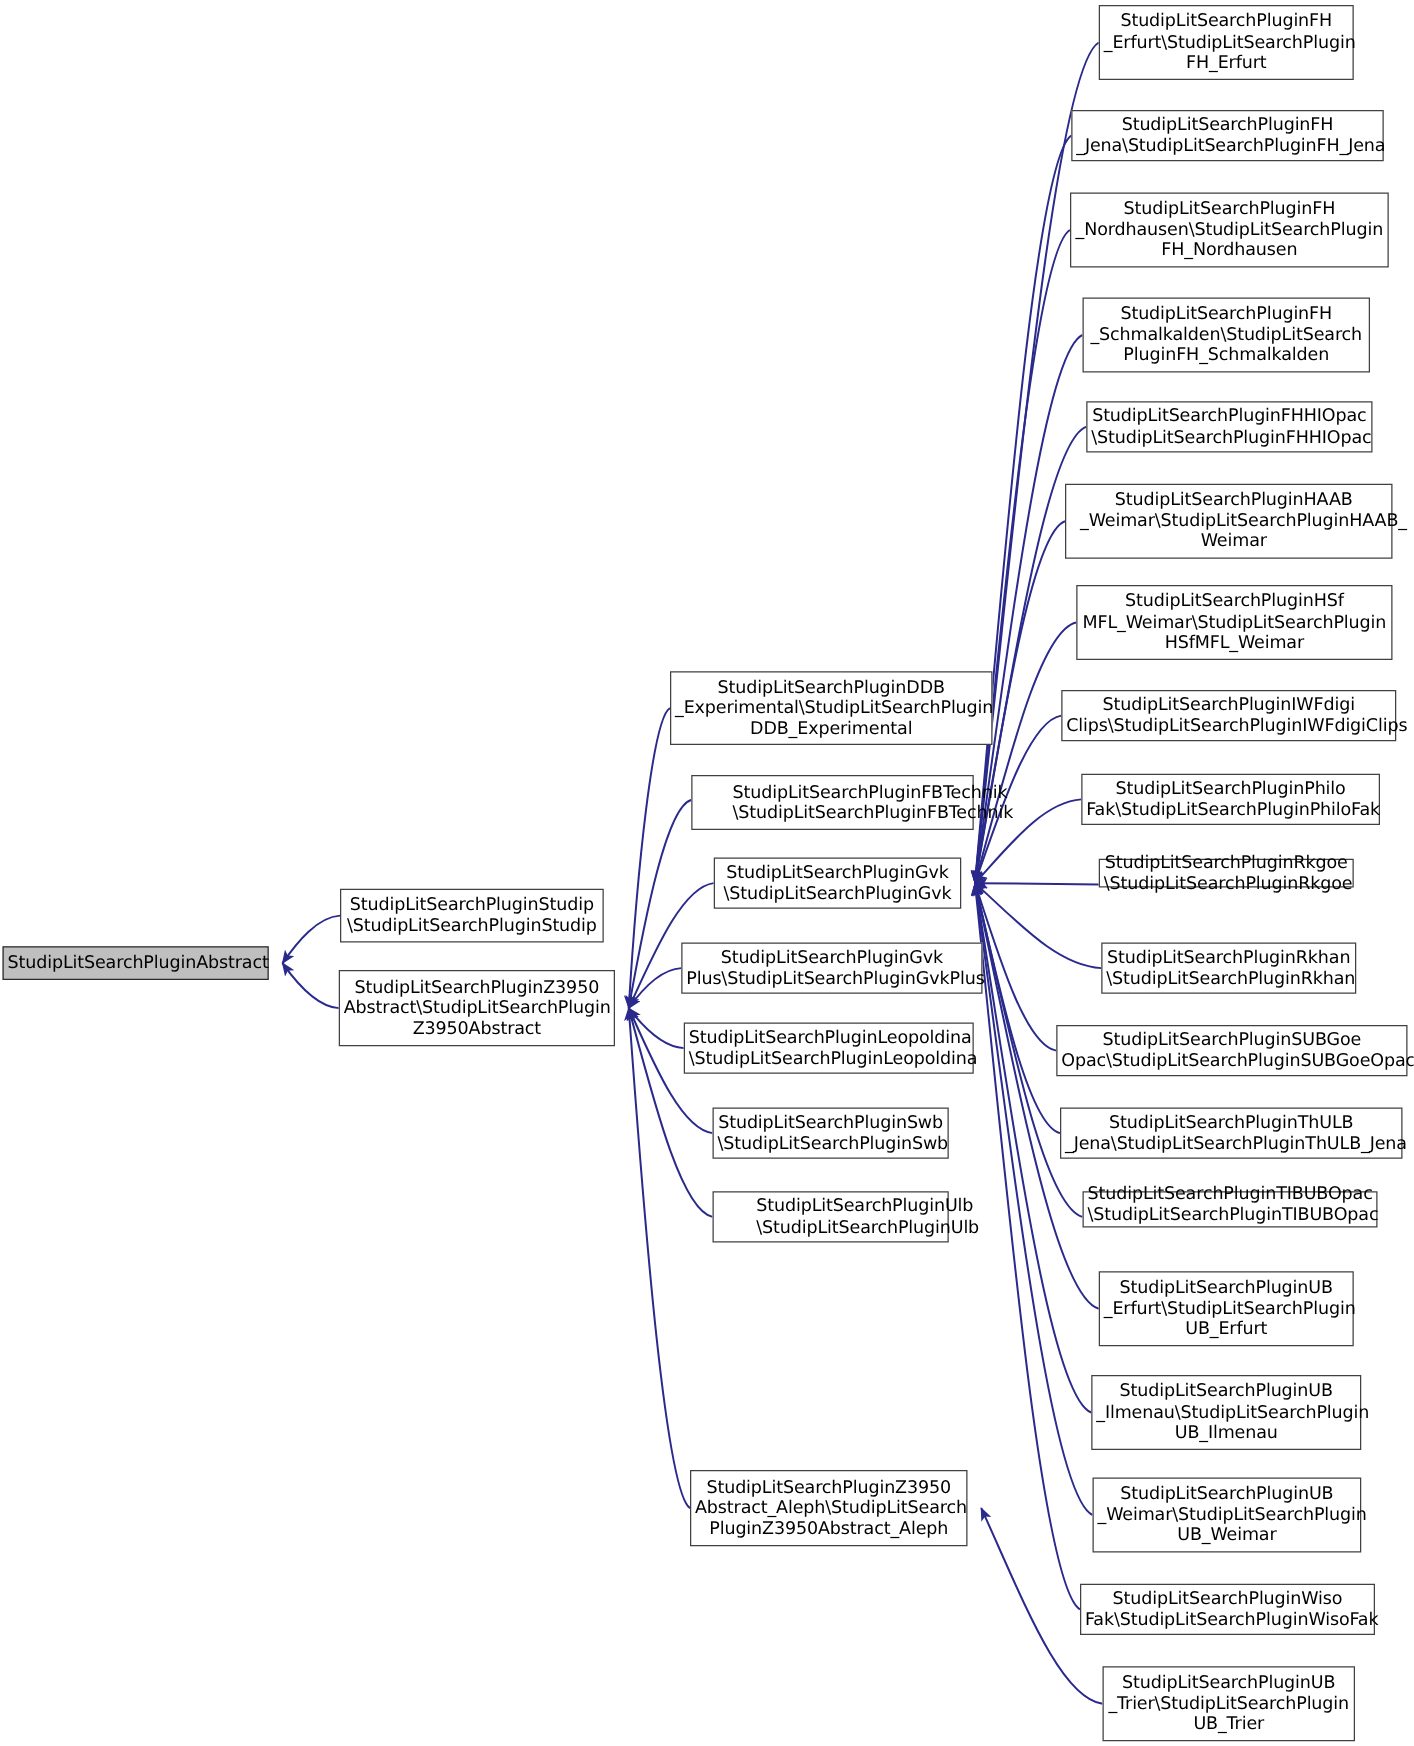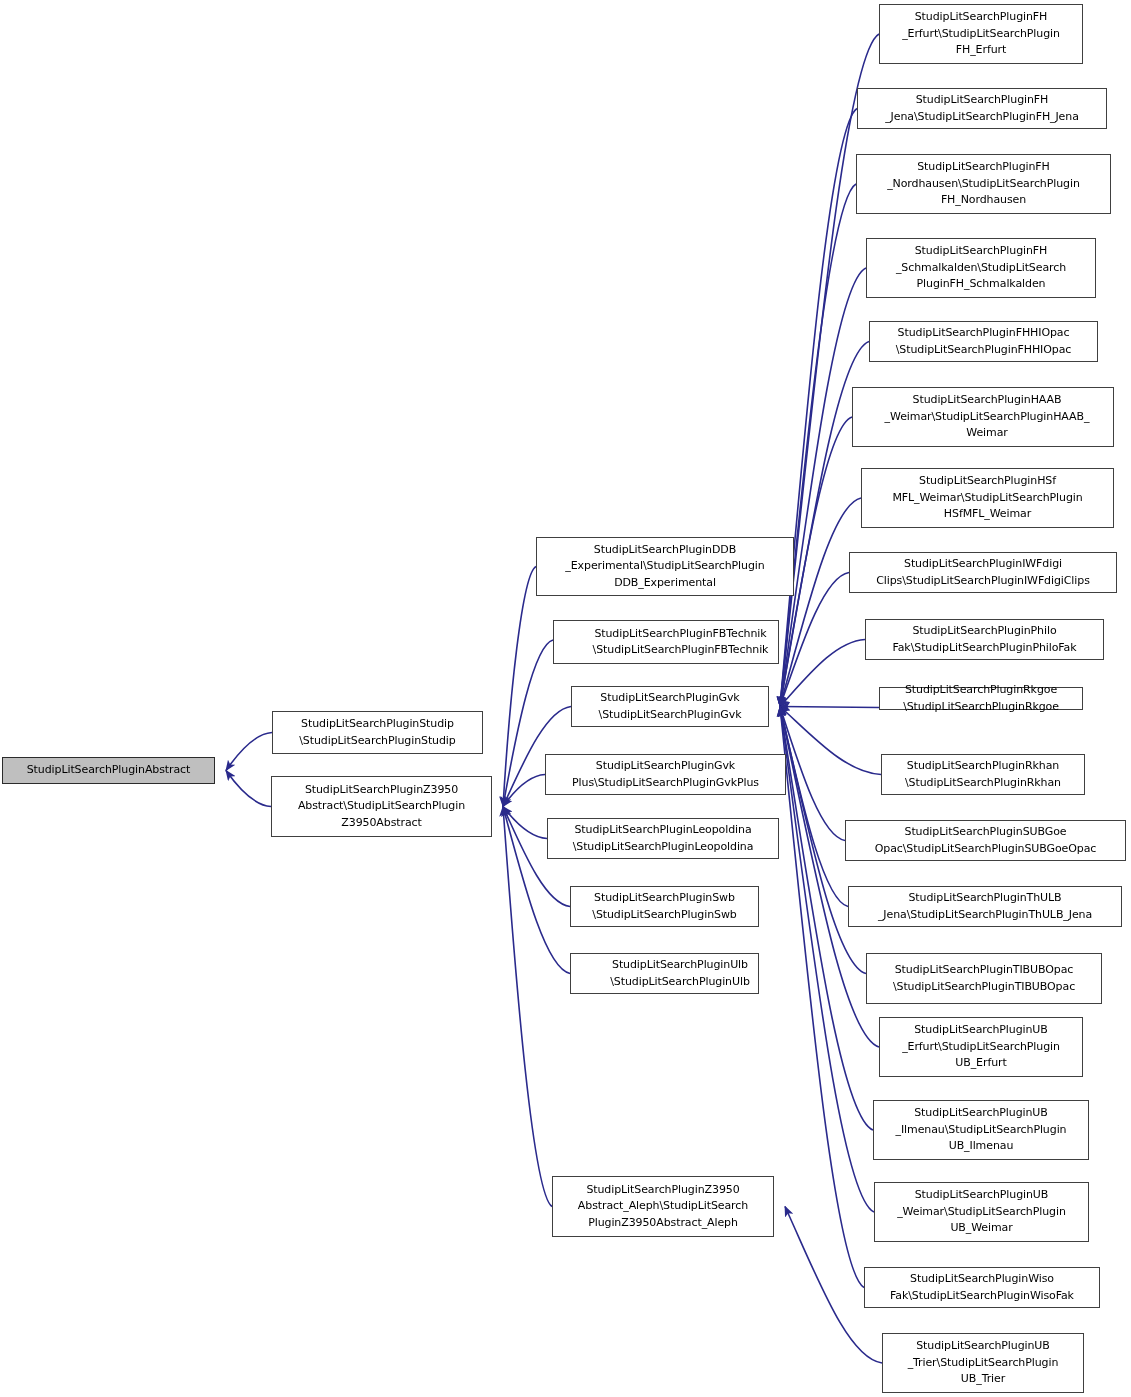--- a/index.html
+++ b/index.html
@@ -22,21 +22,21 @@
     width: 1131px;
     height: 1397px;
     pointer-events: none;
   }
   .node {
     position: absolute;
     box-sizing: border-box;
     border: 1px solid #404040;
     background: #ffffff;
     color: #000000;
-    font-size: 11px;
+    font-size: 14px;
     line-height: 16.4px;
     text-align: center;
     display: flex;
     align-items: center;
     justify-content: center;
     padding: 1px 3px;
     white-space: pre-line;
     letter-spacing: -0.1px;
     z-index: 5;
   }
@@ -137,21 +137,21 @@
     <div class="node" style="left: 865px; top: 619px; width: 239px; height: 41px;"><span class="lbl">StudipLitSearchPluginPhilo
 Fak\StudipLitSearchPluginPhiloFak</span></div>
     <div class="node" style="left: 879px; top: 687px; width: 204px; height: 23px;"><span class="lbl">StudipLitSearchPluginRkgoe
 \StudipLitSearchPluginRkgoe</span></div>
     <div class="node" style="left: 881px; top: 754px; width: 204px; height: 41px;"><span class="lbl">StudipLitSearchPluginRkhan
 \StudipLitSearchPluginRkhan</span></div>
     <div class="node" style="left: 845px; top: 820px; width: 281px; height: 41px;"><span class="lbl">StudipLitSearchPluginSUBGoe
 Opac\StudipLitSearchPluginSUBGoeOpac</span></div>
     <div class="node" style="left: 848px; top: 886px; width: 274px; height: 41px;"><span class="lbl">StudipLitSearchPluginThULB
 _Jena\StudipLitSearchPluginThULB_Jena</span></div>
-    <div class="node" style="left: 866px; top: 953px; width: 236px; height: 51px;"><span class="lbl">StudipLitSearchPluginTIBUBOpac
+    <div class="node" style="left: 866px; top: 953px; width: 236px; height: 29px; align-items: flex-end;"><span class="lbl">StudipLitSearchPluginTIBUBOpac
 \StudipLitSearchPluginTIBUBOpac</span></div>
     <div class="node" style="left: 879px; top: 1017px; width: 204px; height: 60px;"><span class="lbl">StudipLitSearchPluginUB
 _Erfurt\StudipLitSearchPlugin
 UB_Erfurt</span></div>
     <div class="node" style="left: 873px; top: 1100px; width: 216px; height: 60px;"><span class="lbl">StudipLitSearchPluginUB
 _Ilmenau\StudipLitSearchPlugin
 UB_Ilmenau</span></div>
     <div class="node" style="left: 874px; top: 1182px; width: 215px; height: 60px;"><span class="lbl">StudipLitSearchPluginUB
 _Weimar\StudipLitSearchPlugin
 UB_Weimar</span></div>

